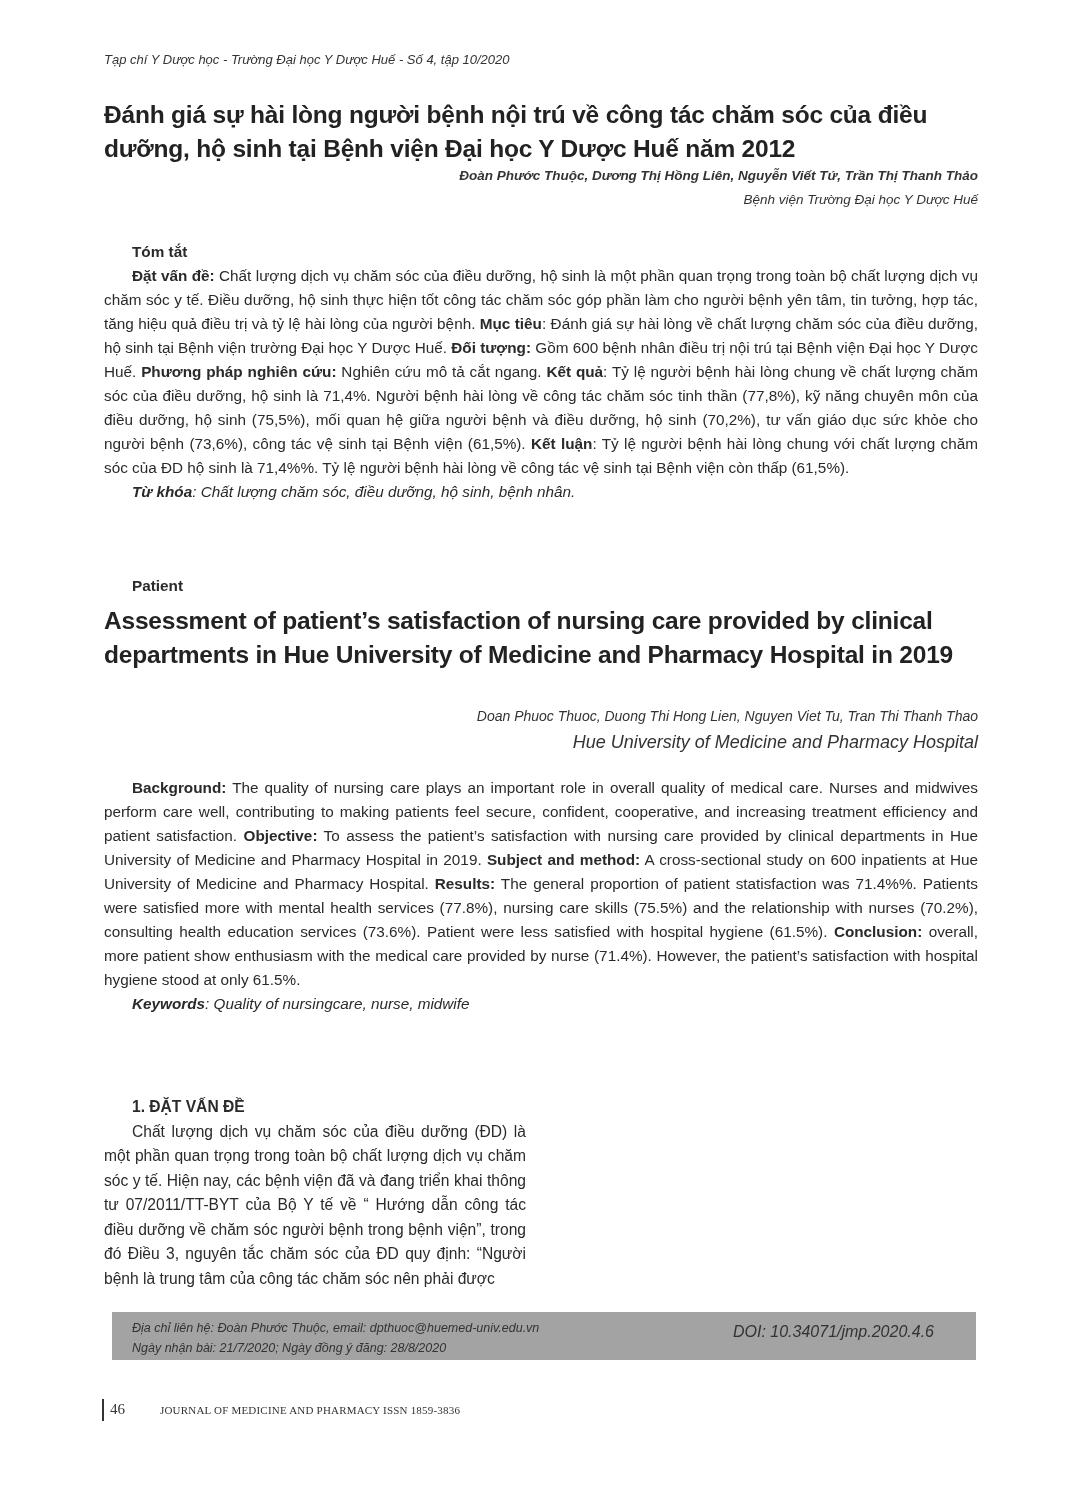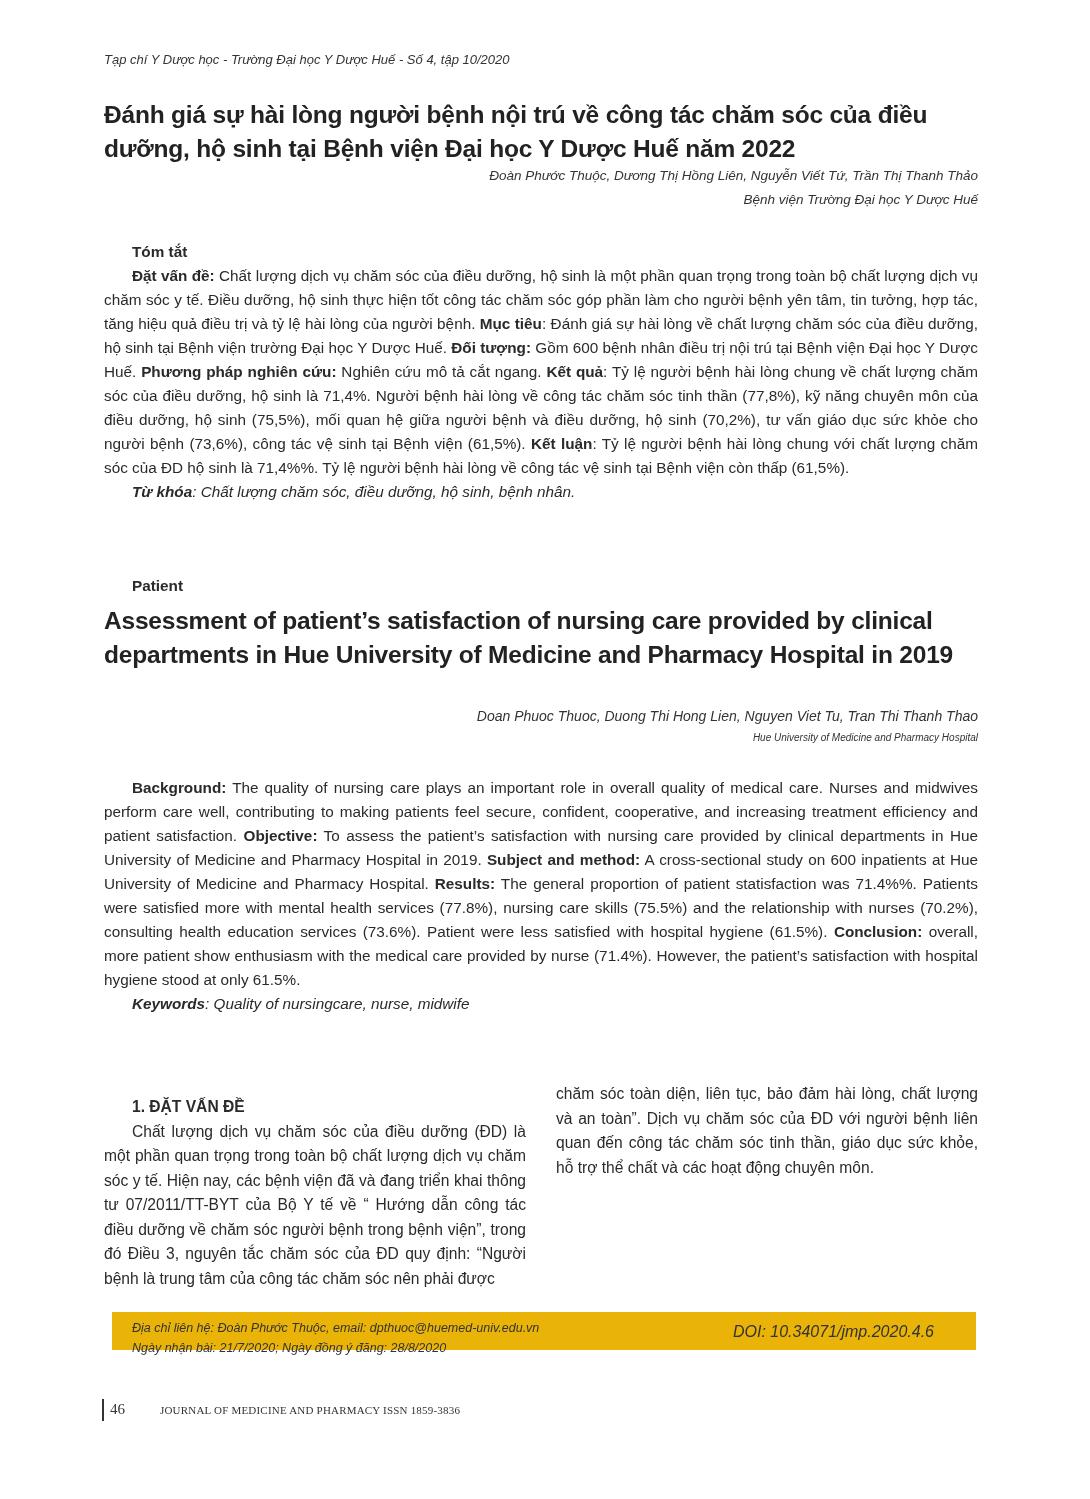--- a/index.html
+++ b/index.html
@@ -1,45 +1,45 @@
 <!DOCTYPE html>
 <html><head>
 <meta charset="utf-8">
 <style>
   html, body { margin: 0; padding: 0; background: #ffffff; }
   body { width: 1090px; height: 1499px; position: relative; overflow: hidden; color: #222; font-family: "Liberation Sans", sans-serif; }
   .header { position: absolute; left: 104px; top: 52px; font-size: 13px; font-style: italic; color: #333; }
   .title-vi { position: absolute; left: 104px; top: 98px; width: 874px; font-size: 24.5px; font-weight: bold; line-height: 34px; color: #222; letter-spacing: -0.2px; }
-  .authors-vi { position: absolute; right: 112px; top: 168px; font-size: 13.5px; font-style: italic; font-weight: normal; color: #333; text-align: left; }
+  .authors-vi { position: absolute; right: 112px; top: 168px; font-size: 13.5px; font-style: italic; font-weight: bold; color: #333; text-align: left; }
   .affil-vi { position: absolute; right: 112px; top: 192px; font-size: 13.5px; font-style: italic; color: #333; text-align: right; }
   .block { position: absolute; left: 104px; width: 874px; font-size: 15.3px; line-height: 24px; color: #2a2a2a; text-align: justify; }
   .sec-head { font-weight: bold; padding-left: 28px; }
   .indent { text-indent: 28px; }
   .kw { padding-left: 28px; font-style: italic; }
   b { font-weight: bold; }
   .title-en { position: absolute; left: 104px; top: 604px; width: 874px; font-size: 24.5px; font-weight: bold; line-height: 34px; color: #222; letter-spacing: -0.2px; }
   .authors-en { position: absolute; right: 112px; top: 708px; font-size: 14px; font-style: italic; color: #333; text-align: right; }
-  .affil-en { position: absolute; right: 112px; top: 732px; font-size: 10px; font-style: italic; color: #333; text-align: right; }
+  .affil-en { position: absolute; right: 112px; top: 732px; font-size: 18px; font-style: italic; color: #333; text-align: right; }
   .col { position: absolute; top: 1082px; width: 422px; font-size: 15.6px; line-height: 24.5px; color: #2a2a2a; text-align: justify; }
   .col.left { left: 104px; margin-top: 13px; }
   .col.right { left: 556px; }
   .col-head { font-weight: bold; padding-left: 28px; }
-  .footer-box { position: absolute; left: 112px; top: 1312px; width: 864px; height: 38px; background: #eab308; }
+  .footer-box { position: absolute; left: 112px; top: 1312px; width: 864px; height: 48px; background: #a3a3a3; }
   .footer-line { position: absolute; left: 20px; font-size: 12.5px; font-style: italic; color: #333; }
   .footer-doi { position: absolute; right: 42px; top: 11px; font-size: 16px; font-style: italic; color: #333; }
   .page-bar { position: absolute; left: 102px; top: 1399px; width: 2px; height: 22px; background: #333; }
   .page-num { position: absolute; left: 110px; top: 1401px; font-family: "Liberation Serif", serif; font-size: 15px; color: #333; }
   .journal { position: absolute; left: 150px; top: 1404px; font-family: "Liberation Serif", serif; font-size: 11px; color: #333; letter-spacing: 0.2px; margin-left: 10px; }
 </style>
 </head>
 <body>
 
 <div class="header">Tạp chí Y Dược học - Trường Đại học Y Dược Huế -  Số 4, tập 10/2020</div>
 
-<div class="title-vi">Đánh giá sự hài lòng người bệnh nội trú về công tác chăm sóc của điều dưỡng, hộ sinh tại Bệnh viện Đại học Y Dược Huế năm 2022</div>
+<div class="title-vi">Đánh giá sự hài lòng người bệnh nội trú về công tác chăm sóc của điều dưỡng, hộ sinh tại Bệnh viện Đại học Y Dược Huế năm 2012</div>
 <div class="authors-vi">Đoàn Phước Thuộc, Dương Thị Hồng Liên, Nguyễn Viết Tứ, Trần Thị Thanh Thảo</div>
 <div class="affil-vi">Bệnh viện Trường Đại học Y Dược Huế</div>
 
 <div class="block" style="top:240px;">
   <div class="sec-head">Tóm tắt</div>
   <div class="indent"><b>Đặt vấn đề:</b><span> Chất lượng dịch vụ chăm sóc của điều dưỡng, hộ sinh là một phần quan trọng trong toàn bộ chất lượng dịch vụ chăm sóc y tế. Điều dưỡng, hộ sinh thực hiện tốt công tác chăm sóc góp phần làm cho người bệnh yên tâm, tin tưởng, hợp tác, tăng hiệu quả điều trị và tỷ lệ hài lòng của người bệnh. </span><b>Mục tiêu</b><span>: Đánh giá sự hài lòng về chất lượng chăm sóc của điều dưỡng, hộ sinh tại Bệnh viện trường Đại học Y Dược Huế. </span><b>Đối tượng:</b><span> Gồm 600 bệnh nhân điều trị nội trú tại Bệnh viện Đại học Y Dược Huế. </span><b>Phương pháp nghiên cứu:</b><span> Nghiên cứu mô tả cắt ngang. </span><b>Kết quả</b><span>: Tỷ lệ người bệnh hài lòng chung về chất lượng chăm sóc của điều dưỡng, hộ sinh là 71,4%. Người bệnh hài lòng về công tác chăm sóc tinh thần (77,8%), kỹ năng chuyên môn của điều dưỡng, hộ sinh (75,5%), mối quan hệ giữa người bệnh và điều dưỡng, hộ sinh (70,2%), tư vấn giáo dục sức khỏe cho người bệnh (73,6%), công tác vệ sinh tại Bệnh viện (61,5%). </span><b>Kết luận</b><span>: Tỷ lệ người bệnh hài lòng chung với chất lượng chăm sóc của ĐD hộ sinh là 71,4%%. Tỷ lệ người bệnh hài lòng về công tác vệ sinh tại Bệnh viện còn thấp (61,5%).</span></div>
   <div class="kw"><b>Từ khóa</b><span>: Chất lượng chăm sóc, điều dưỡng, hộ sinh, bệnh nhân.</span></div>
 </div>
 
 <div class="block" style="top:574px;">
@@ -52,21 +52,20 @@
 <div class="block" style="top:776px;">
   <div class="indent"><b>Background:</b><span> The quality of nursing care plays an important role in overall quality of medical care. Nurses and midwives perform care well, contributing to making patients feel secure, confident, cooperative, and increasing treatment efficiency and patient satisfaction. </span><b>Objective:</b><span> To assess the patient’s satisfaction with nursing care provided by clinical departments in Hue University of Medicine and Pharmacy Hospital in 2019. </span><b>Subject and method:</b><span> A cross-sectional study on 600 inpatients at Hue University of Medicine and Pharmacy Hospital. </span><b>Results:</b><span> The general proportion of patient statisfaction was 71.4%%. Patients were satisfied more with mental health services (77.8%), nursing care skills (75.5%) and the relationship with nurses (70.2%), consulting health education services (73.6%). Patient were less satisfied with hospital hygiene (61.5%). </span><b>Conclusion:</b><span> overall, more patient show enthusiasm with the medical care provided by nurse (71.4%). However, the patient’s satisfaction with hospital hygiene stood at only 61.5%.</span></div>
   <div class="kw"><b>Keywords</b><span>: Quality of nursingcare, nurse, midwife</span></div>
 </div>
 
 <div class="col left">
   <div class="col-head">1. ĐẶT VẤN ĐỀ</div>
   <div class="indent">Chất lượng dịch vụ chăm sóc của điều dưỡng (ĐD) là một phần quan trọng trong toàn bộ chất lượng dịch vụ chăm sóc y tế. Hiện nay, các bệnh viện đã và đang triển khai thông tư 07/2011/TT-BYT của Bộ Y tế về “ Hướng dẫn công tác điều dưỡng về chăm sóc người bệnh trong bệnh viện”, trong đó Điều 3, nguyên tắc chăm sóc của ĐD quy định: “Người bệnh là trung tâm của công tác chăm sóc nên phải được</div>
 </div>
 <div class="col right">
-  <div>chăm sóc toàn diện, liên tục, bảo đảm hài lòng, chất lượng và an toàn”. Dịch vụ chăm sóc của ĐD với người bệnh liên quan đến công tác chăm sóc tinh thần, giáo dục sức khỏe, hỗ trợ thể chất và các hoạt động chuyên môn.</div>
 </div>
 
 <div class="footer-box">
   <div class="footer-line" style="top:9px;">Địa chỉ liên hệ: Đoàn Phước Thuộc, email: dpthuoc@huemed-univ.edu.vn</div>
   <div class="footer-line" style="top:29px;">Ngày nhận bài: 21/7/2020; Ngày đồng ý đăng: 28/8/2020</div>
   <div class="footer-doi">DOI: 10.34071/jmp.2020.4.6</div>
 </div>
 
 <div class="page-bar"></div>
 <div class="page-num">46</div>

